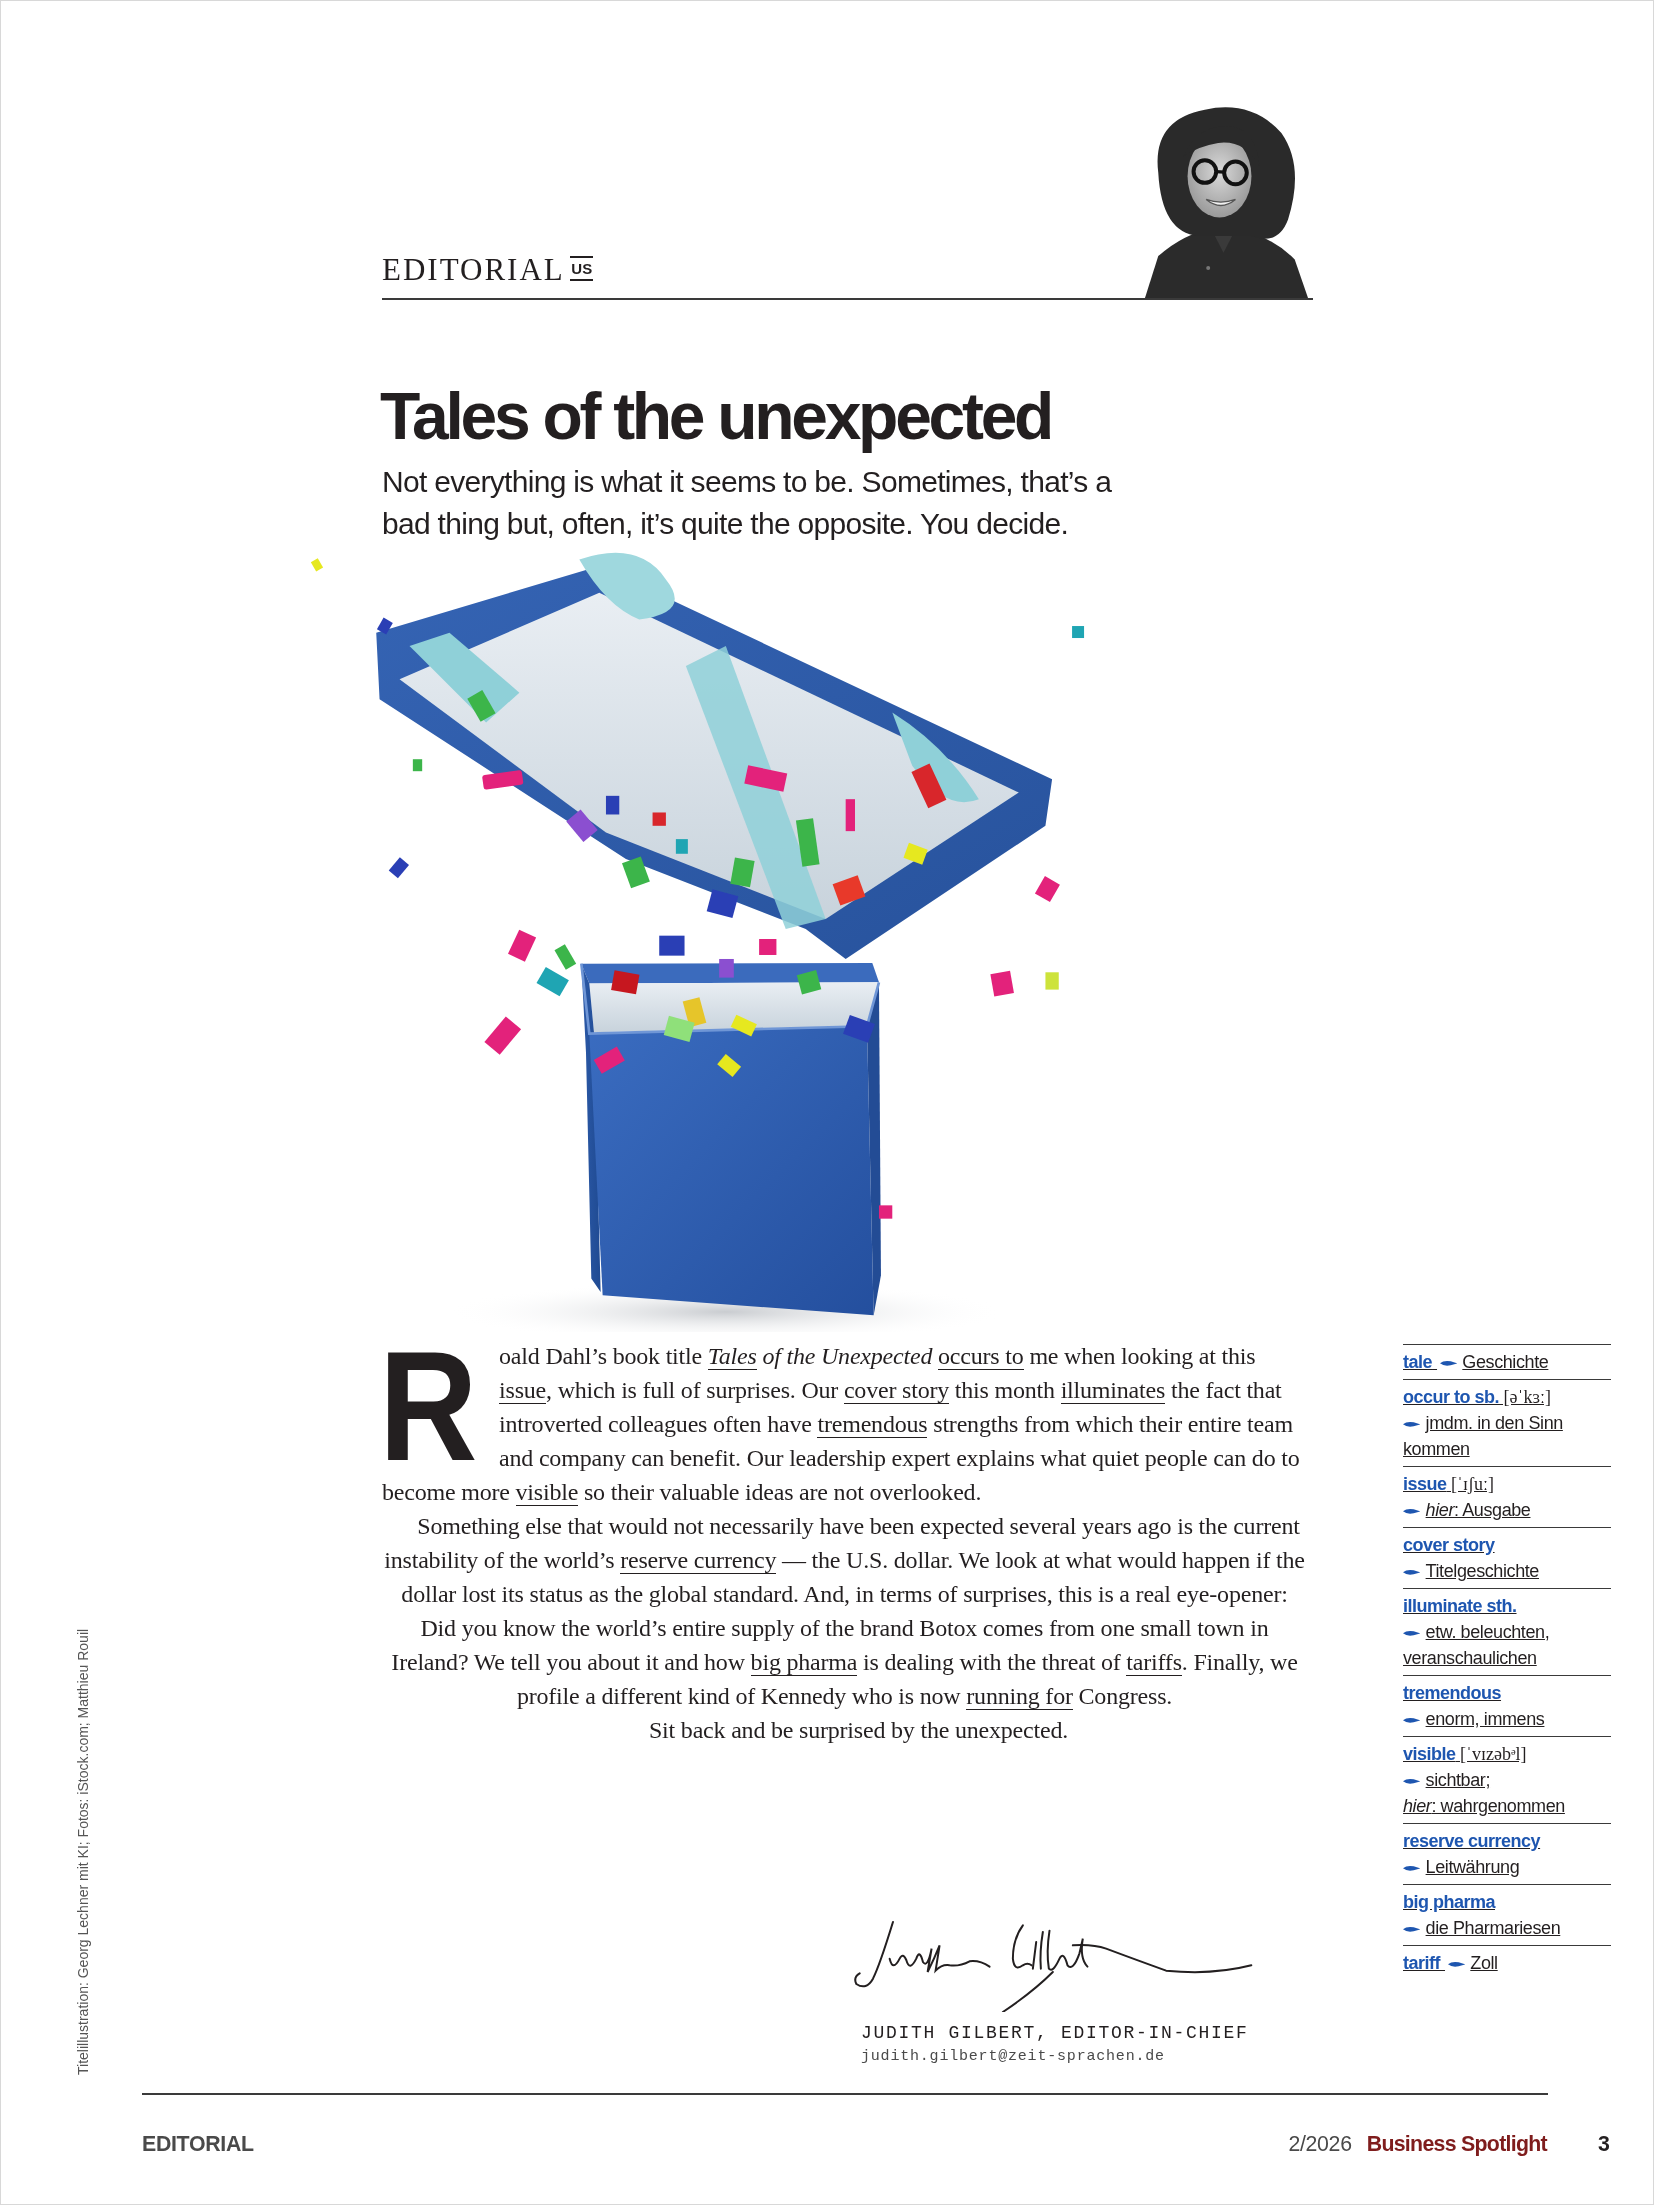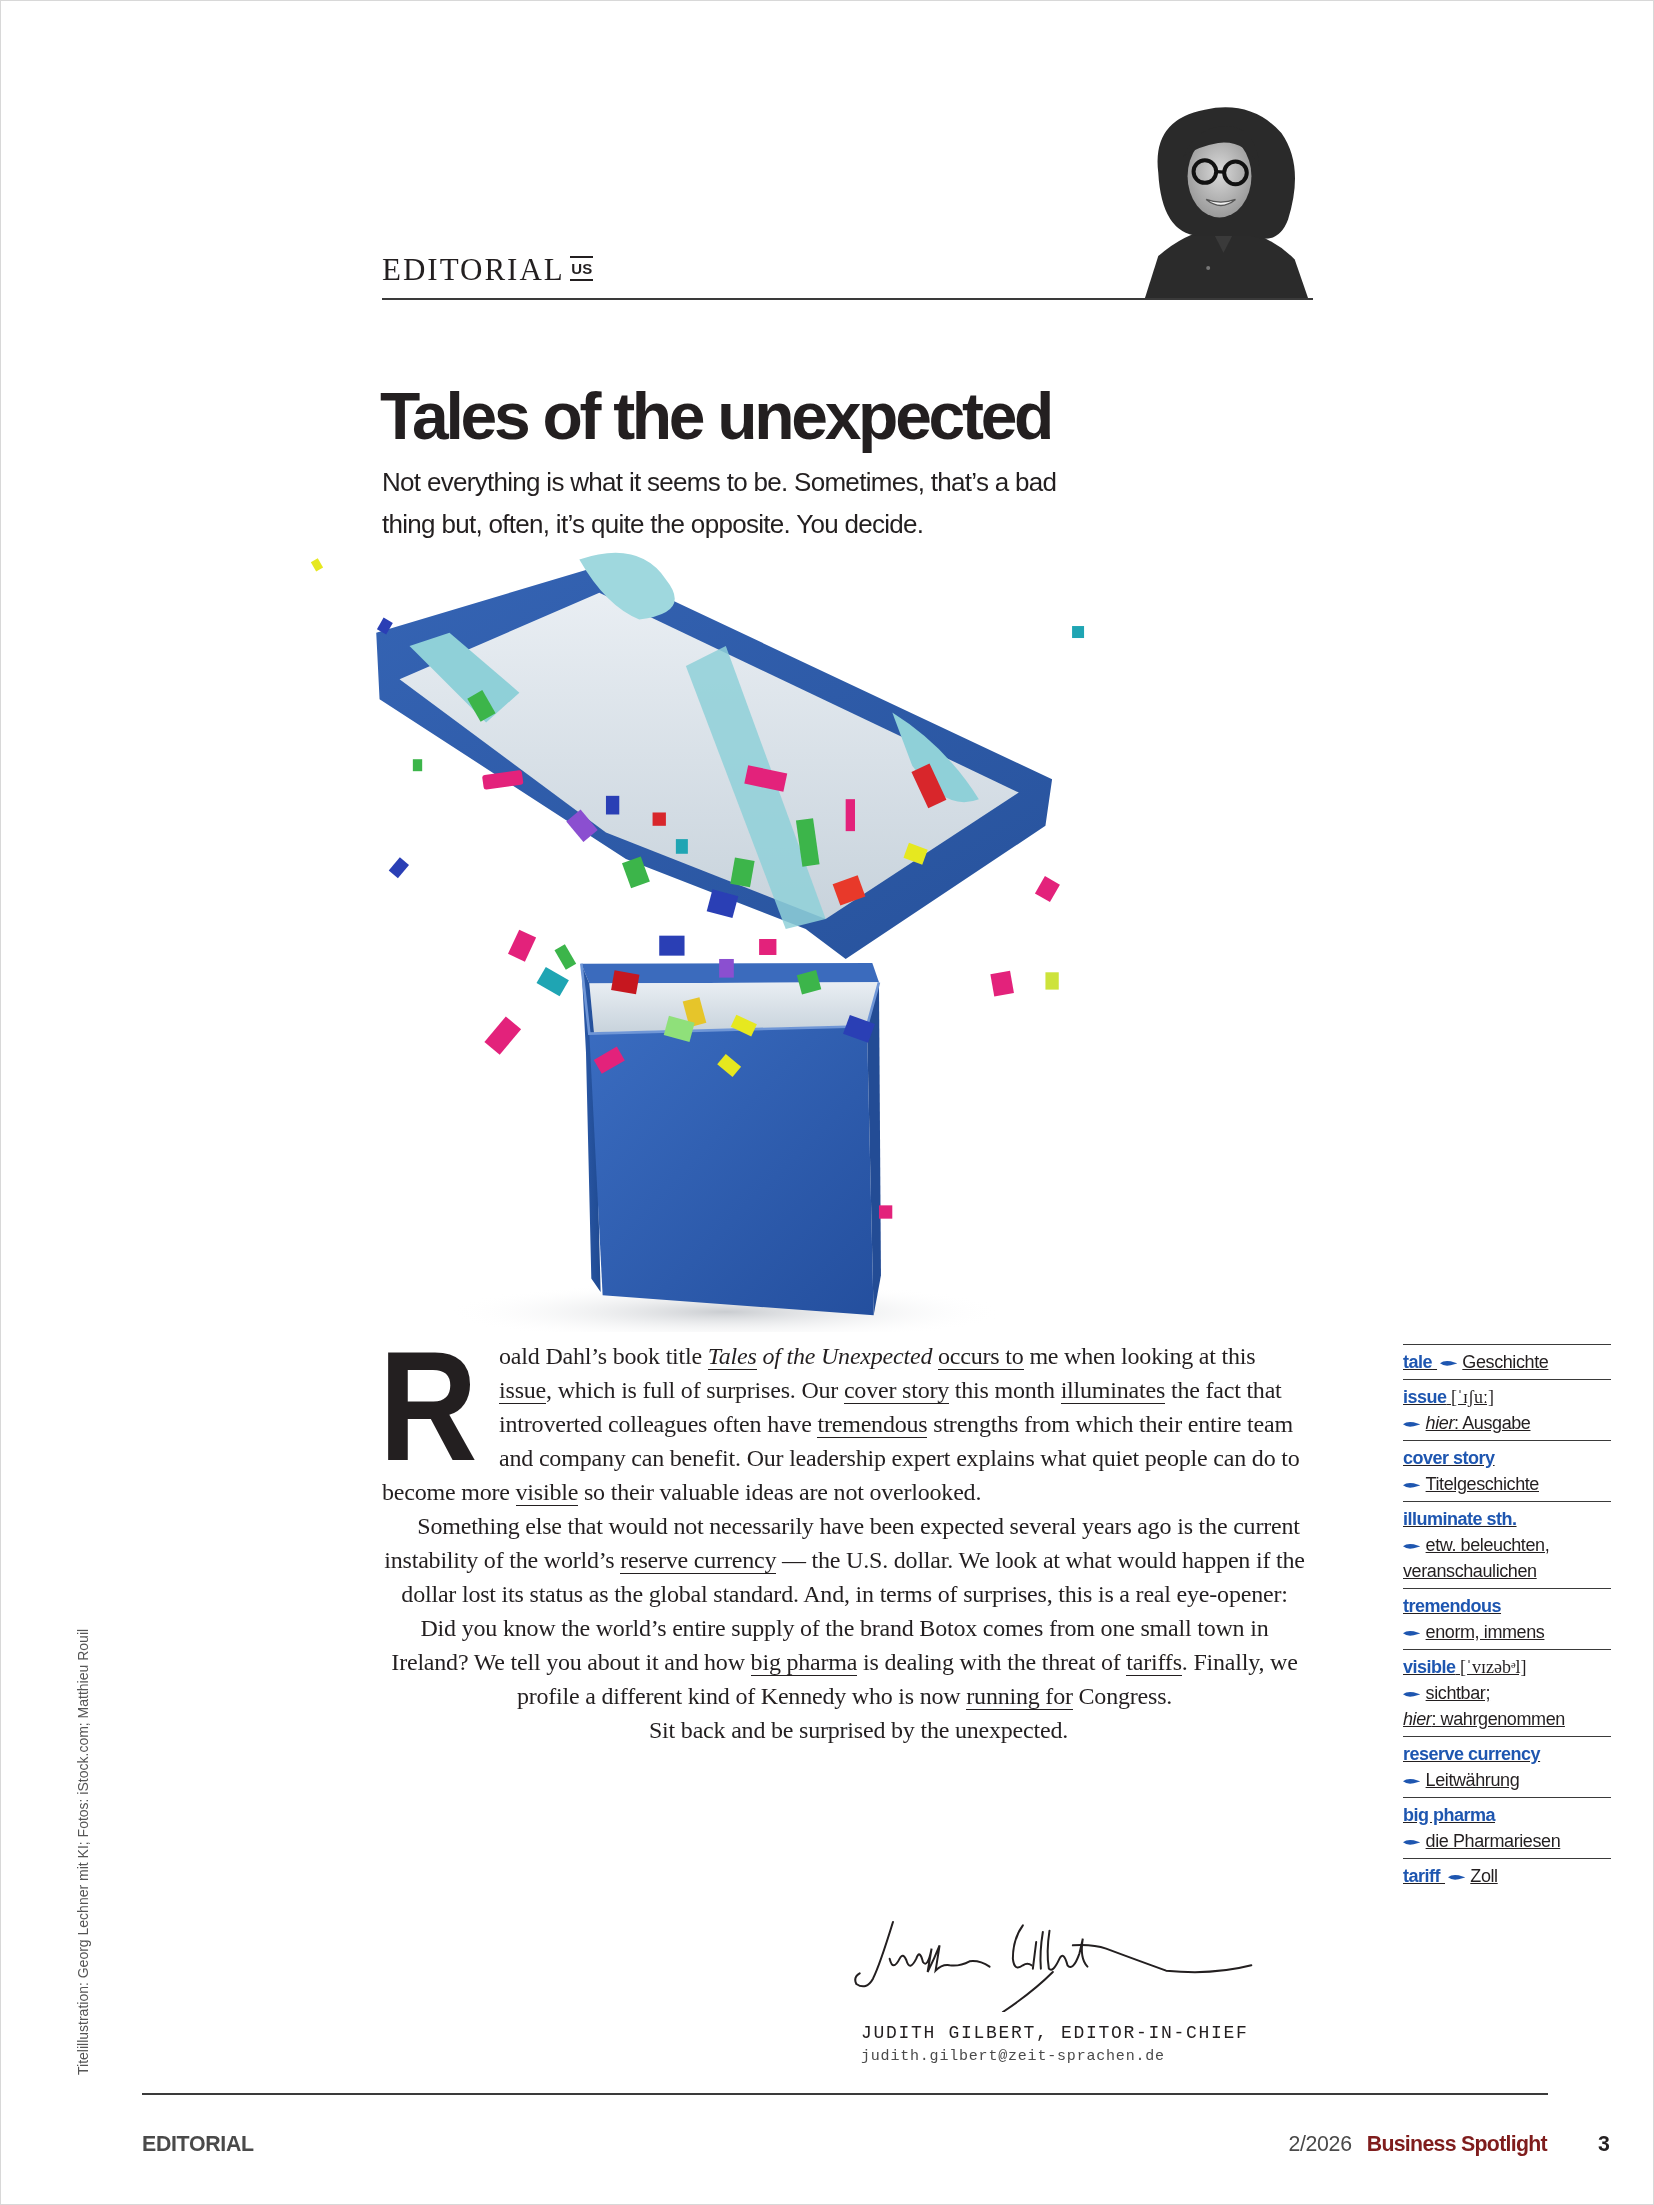--- a/index.html
+++ b/index.html
@@ -10,21 +10,21 @@
 
   
   .section-label { position: absolute; left: 382px; top: 252px; font-family: "Liberation Serif", serif; font-size: 31px; letter-spacing: 2px; color: #231f20; }
   .region-badge { position: absolute; left: 570px; top: 256px; font-family: "Liberation Sans", sans-serif; font-weight: bold; font-size: 15px; color: #231f20; border-top: 2px solid #231f20; border-bottom: 2px solid #231f20; padding: 0.7px 1.3px 0 1.3px; line-height: 20px; }
   .header-rule { position: absolute; left: 382px; top: 298px; width: 931px; height: 2px; background: #3a3a3a; }
 
   .portrait { position: absolute; left: 1138px; top: 93px; width: 175px; height: 205px; overflow: hidden; }
 
   
   .title { position: absolute; left: 380px; top: 376px; font-family: "Liberation Sans", sans-serif; font-weight: bold; font-size: 66px; letter-spacing: -3.3px; color: #231f20; line-height: 80px; white-space: nowrap; }
-  .subtitle { position: absolute; left: 382px; top: 461px; width: 733px; font-family: "Liberation Sans", sans-serif; font-size: 26px; letter-spacing: -0.7px; line-height: 42px; color: #231f20; }
+  .subtitle { position: absolute; left: 382px; top: 461px; width: 733px; font-family: "Liberation Sans", sans-serif; font-size: 30px; letter-spacing: -0.7px; line-height: 42px; color: #231f20; }
 
   .illustration { position: absolute; left: 293px; top: 546px; width: 839px; height: 786px; }
 
   
   .body-text { position: absolute; left: 382px; top: 1339px; width: 925px; font-family: "Liberation Serif", serif; font-size: 24px; line-height: 34px; color: #231f20; letter-spacing: -0.2px; text-align: left; }
   .body-text p { margin: 0; }
   .body-text p.indent { text-indent: 28px; text-align: center; }
   .drop-cap { float: left; font-family: "Liberation Sans", sans-serif; font-weight: bold; font-size: 155px; line-height: 120px; height: 124px; margin: 8px 8px 0 -2.7px; color: #231f20; transform: scaleX(0.88); transform-origin: left top; }
   .gloss { border-bottom: 1.3px solid #231f20; text-decoration: none; }
   .it { font-style: italic; }
@@ -189,20 +189,23 @@
     <span class="drop-cap">R</span><span><span>oald Dahl’s book title </span><span class="gloss it">Tales</span><span class="it"> of the Unexpected</span><span> </span><span class="gloss">occurs to</span><span> me when looking at this </span><span class="gloss">issue</span><span>, which is full of surprises. Our </span><span class="gloss">cover story</span><span> this month </span><span class="gloss">illuminates</span><span> the fact that introverted colleagues often have </span><span class="gloss">tremendous</span><span> strengths from which their entire team and company can benefit. Our leadership expert explains what quiet people can do to become more </span><span class="gloss">visible</span><span> so their valuable ideas are not overlooked.</span></span>
   </p>
   <p class="indent"><span>Something else that would not necessarily have been expected several years ago is the current instability of the world’s </span><span class="gloss">reserve currency</span><span> — the U.S. dollar. We look at what would happen if the dollar lost its status as the global standard. And, in terms of surprises, this is a real eye-opener: Did you know the world’s entire supply of the brand Botox comes from one small town in Ireland? We tell you about it and how </span><span class="gloss">big pharma</span><span> is dealing with the threat of </span><span class="gloss">tariffs</span><span>. Finally, we profile a different kind of Kennedy who is now </span><span class="gloss">running for</span><span> Congress.</span></p>
   <p class="indent"><span>Sit back and be surprised by the unexpected.</span></p>
 </div>
 
 <div class="glossary">
     <div class="gloss-entry"><span class="gloss-term">tale</span> <svg viewBox="0 0 26 10" class="gloss-arrow" style="margin: 0px 5.3px 0px 2.7px;">
         <path d="M0 5 Q6 0 16 2 L26 5 L16 8 Q6 10 0 5 Z" fill="#1e56b0"></path>
       </svg><span class="gloss-def"><span>Geschichte</span></span></div>
+    <div class="gloss-entry"><span class="gloss-term">occur to sb.</span><span class="gloss-phon"> [əˈkɜː]</span><br><svg viewBox="0 0 26 10" class="gloss-arrow">
+        <path d="M0 5 Q6 0 16 2 L26 5 L16 8 Q6 10 0 5 Z" fill="#1e56b0"></path>
+      </svg><span class="gloss-def"><span>jmdm. in den Sinn kommen</span></span></div>
     <div class="gloss-entry"><span class="gloss-term">issue</span><span class="gloss-phon"> [ˈɪʃuː]</span><br><svg viewBox="0 0 26 10" class="gloss-arrow">
         <path d="M0 5 Q6 0 16 2 L26 5 L16 8 Q6 10 0 5 Z" fill="#1e56b0"></path>
       </svg><span class="gloss-def"><i>hier</i><span>: Ausgabe</span></span></div>
     <div class="gloss-entry"><span class="gloss-term">cover story</span><br><svg viewBox="0 0 26 10" class="gloss-arrow">
         <path d="M0 5 Q6 0 16 2 L26 5 L16 8 Q6 10 0 5 Z" fill="#1e56b0"></path>
       </svg><span class="gloss-def"><span>Titelgeschichte</span></span></div>
     <div class="gloss-entry"><span class="gloss-term">illuminate sth.</span><br><svg viewBox="0 0 26 10" class="gloss-arrow">
         <path d="M0 5 Q6 0 16 2 L26 5 L16 8 Q6 10 0 5 Z" fill="#1e56b0"></path>
       </svg><span class="gloss-def"><span>etw. beleuchten, veranschaulichen</span></span></div>
     <div class="gloss-entry"><span class="gloss-term">tremendous</span><br><svg viewBox="0 0 26 10" class="gloss-arrow">

